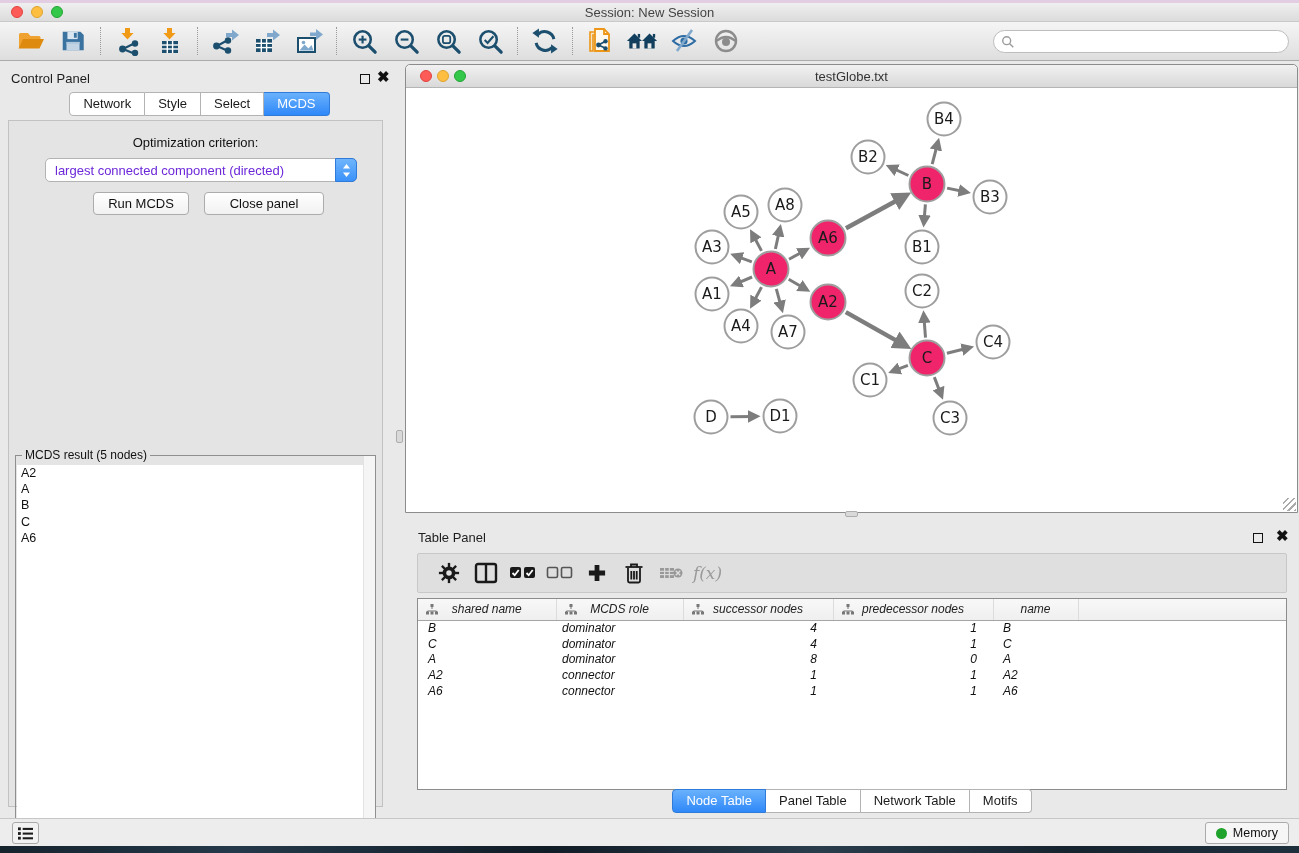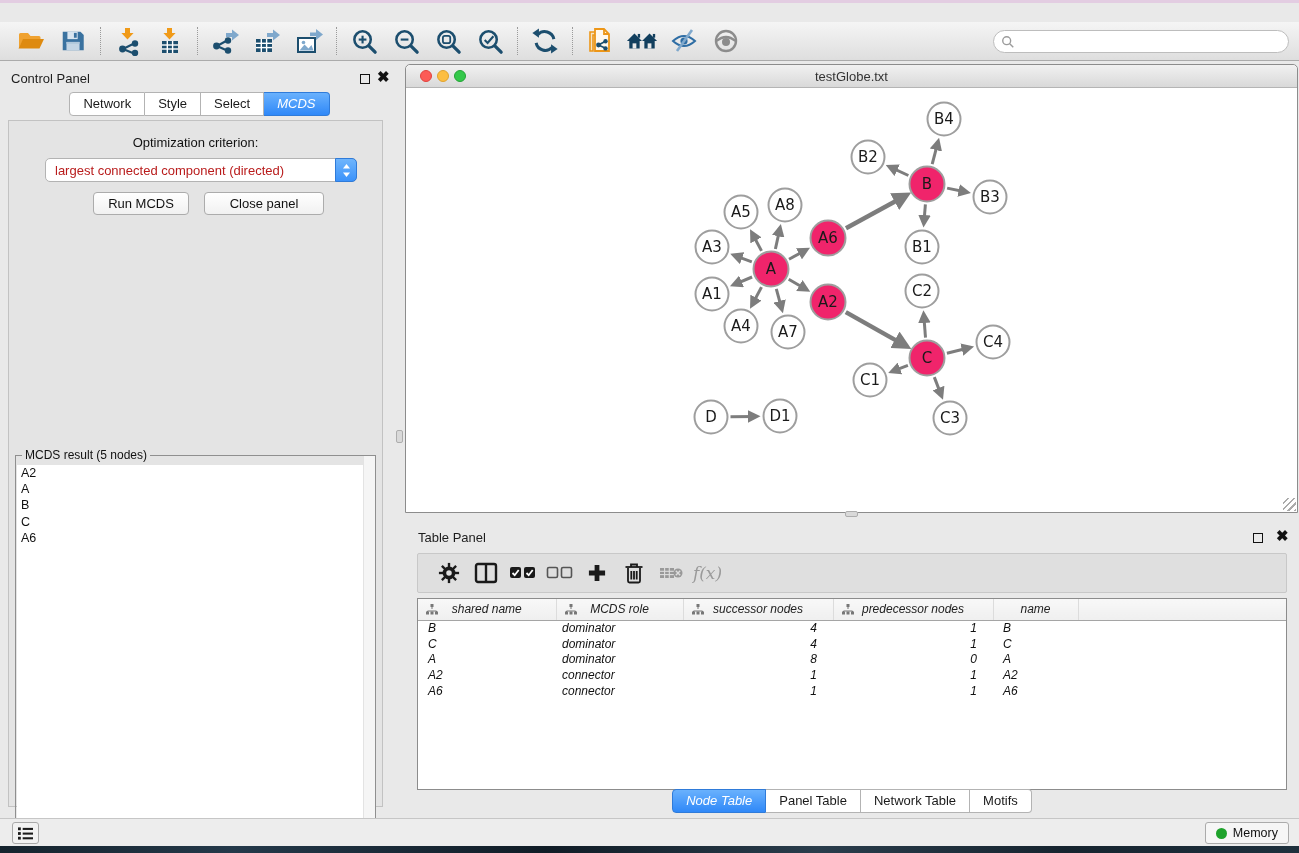--- a/index.html
+++ b/index.html
@@ -24,25 +24,25 @@
 
   
   .control-panel { position:absolute; left:0; top:61px; width:399px; height:754px; background:#E9E9E9; }
   .panel-title { position:absolute; left:11px; top:10px; font-size:13px; color:#1E1E1E; }
   .float-icon { position:absolute; width:10px; height:10px; border:1.6px solid #111; top:13px; }
   .close-icon { position:absolute; top:7px; font-size:15px; font-weight:bold; color:#111; line-height:18px; }
   .cp-tabs { position:absolute; left:0; top:31px; width:100%; text-align:center; }
   .seg { display:inline-block; padding:3px 13px 4px 13px; background:#fff; border:1px solid #B3B3B3; border-left:none; font-size:13px; color:#1A1A1A; vertical-align:top; }
   .seg:first-child { border-left:1px solid #B3B3B3; border-radius:4px 0 0 4px; }
   .seg:last-child { border-radius:0 4px 4px 0; }
-  .seg.sel { background:linear-gradient(#69B1FD,#2F88F8); border-color:#2F7BD9; color:#fff;font-style:italic; }
+  .seg.sel { background:linear-gradient(#69B1FD,#2F88F8); border-color:#2F7BD9; color:#fff; }
   .cp-content { position:absolute; left:8px; top:59px; width:375px; height:687px; background:#E4E4E4; border:1px solid #C2C2C2; }
   .opt-label { position:absolute; left:0; width:100%; top:14px; text-align:center; font-size:13px; color:#111; }
   .dropdown { position:absolute; left:36px; top:37px; width:312px; height:24px; background:#fff; border:1px solid #B3B3B3; border-radius:5px; }
-  .dropdown .val { position:absolute; left:9px; top:4px; font-size:13px; color:#b91c1c; white-space:nowrap; }
+  .dropdown .val { position:absolute; left:9px; top:4px; font-size:13px; color:#6d28d9; white-space:nowrap; }
   .dropdown .stepper { position:absolute; right:-1px; top:-1px; width:22px; height:24px; background:linear-gradient(#6FB5FC,#3B92FA); border:1px solid #2F7BD9; border-radius:0 5px 5px 0; display:flex; align-items:center; justify-content:center; }
   .btn { position:absolute; height:23px; background:linear-gradient(#FFFFFF,#F1F1F1); border:1px solid #ACACAC; border-radius:4px; font-size:13px; color:#111; text-align:center; line-height:21px; }
   .fieldset { position:absolute; left:6px; top:334px; width:361px; height:382px; border:1px solid #8F8F8F; }
   .fieldset .legend { position:absolute; left:6px; top:-8px; background:#E4E4E4; padding:0 3px; font-size:12px; color:#111; }
   .listbox { position:absolute; left:1px; right:1px; top:9px; bottom:1px; background:#fff; }
   .scroll-track { position:absolute; right:0; top:0; bottom:0; width:12px; background:#F5F5F5; border-left:1px solid #E3E3E3; }
   .result-item { font-size:12.5px; line-height:16.2px; padding-left:4px; color:#111; }
 
   .v-handle { position:absolute; left:396px; top:430px; width:7px; height:13px; background:#D9D9D9; border:1px solid #ADADAD; border-radius:2px; }
   .h-handle { position:absolute; left:845px; top:511px; width:13px; height:6px; background:#D9D9D9; border:1px solid #ADADAD; border-radius:2px; }
@@ -76,20 +76,28 @@
   .memory-btn { position:absolute; right:10px; top:3px; height:22px; background:#F6F6F6; border:1px solid #ABABAB; border-radius:3px; display:flex; align-items:center; padding:0 10px; gap:6px; font-size:12.5px; color:#111; }
   .mem-dot { width:11px; height:11px; border-radius:50%; background:#1FA32C; }
   .desktop-strip { position:absolute; left:0; top:846px; width:1299px; height:7px; background:linear-gradient(90deg,#15232D,#24394A 18%,#101C26 42%,#2A3D4C 63%,#16242F 82%,#1E303D); }
 </style>
 </head>
 <body>
 
 <div class="screen">
   <div class="top-strip"></div>
 
+  <div class="titlebar">
+    <div class="lights">
+      <span class="light red"></span>
+      <span class="light yellow"></span>
+      <span class="light green"></span>
+    </div>
+    <span class="title">Session: New Session</span>
+  </div>
 
   <div class="main-toolbar">
     <span class="tbtn">
       <svg width="30" height="30" viewBox="0 0 30 30">
         <path d="M3 22 V8.5 a1.5 1.5 0 0 1 1.5 -1.5 h7.5 l2.5 3 h8.5 a1.5 1.5 0 0 1 1.5 1.5 v2 h-17 z" fill="#F0A230"></path>
         <path d="M2.5 22.5 l4.5 -9.5 h21 l-4.5 9.5 z" fill="#DE8A0F"></path>
       </svg>
     </span>
     <span class="tbtn">
       <svg width="28" height="28" viewBox="0 0 30 30">

